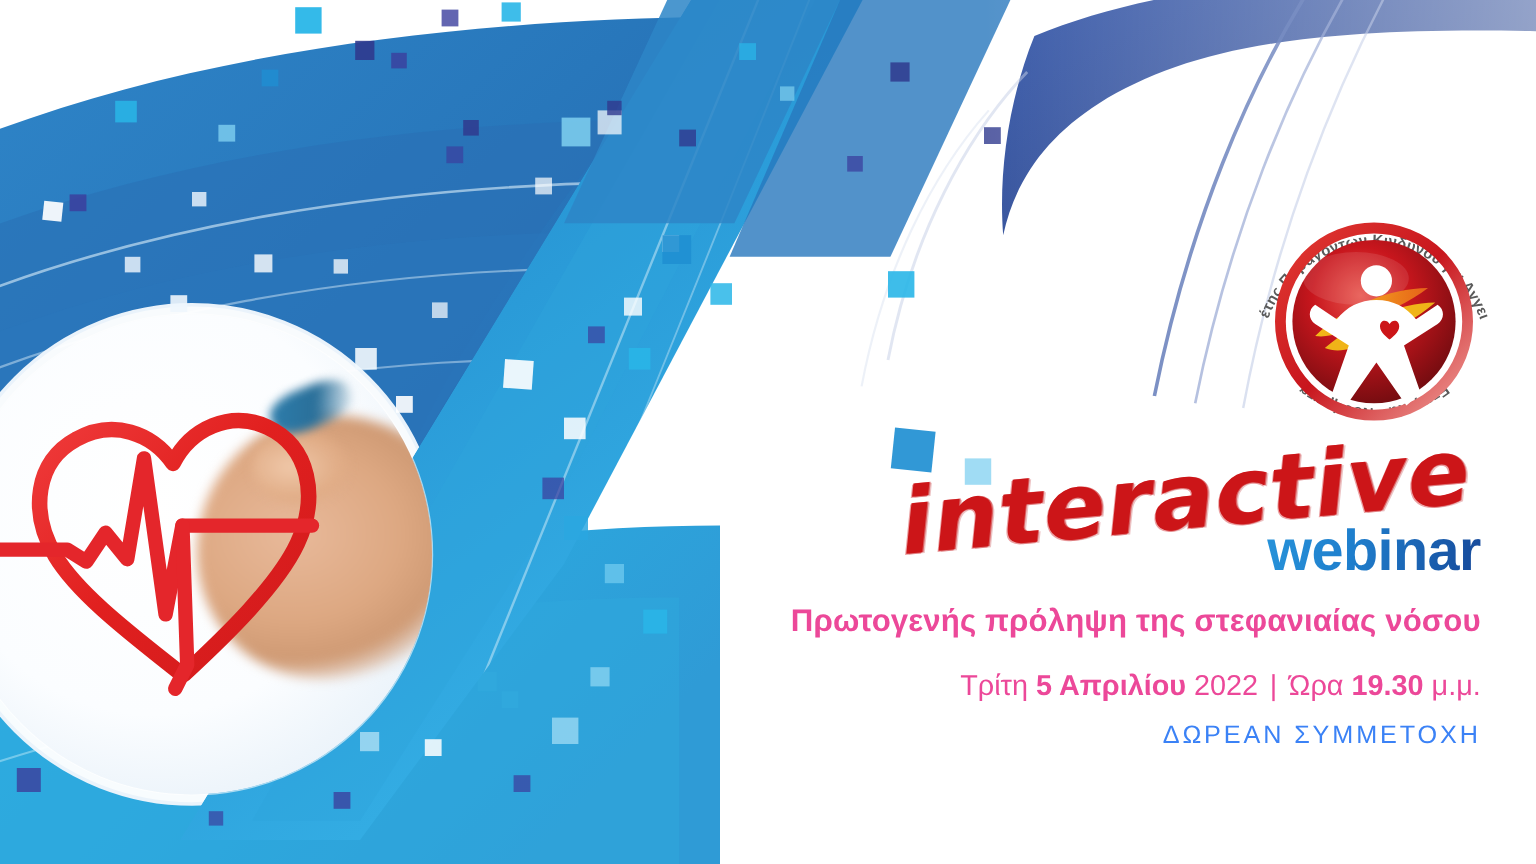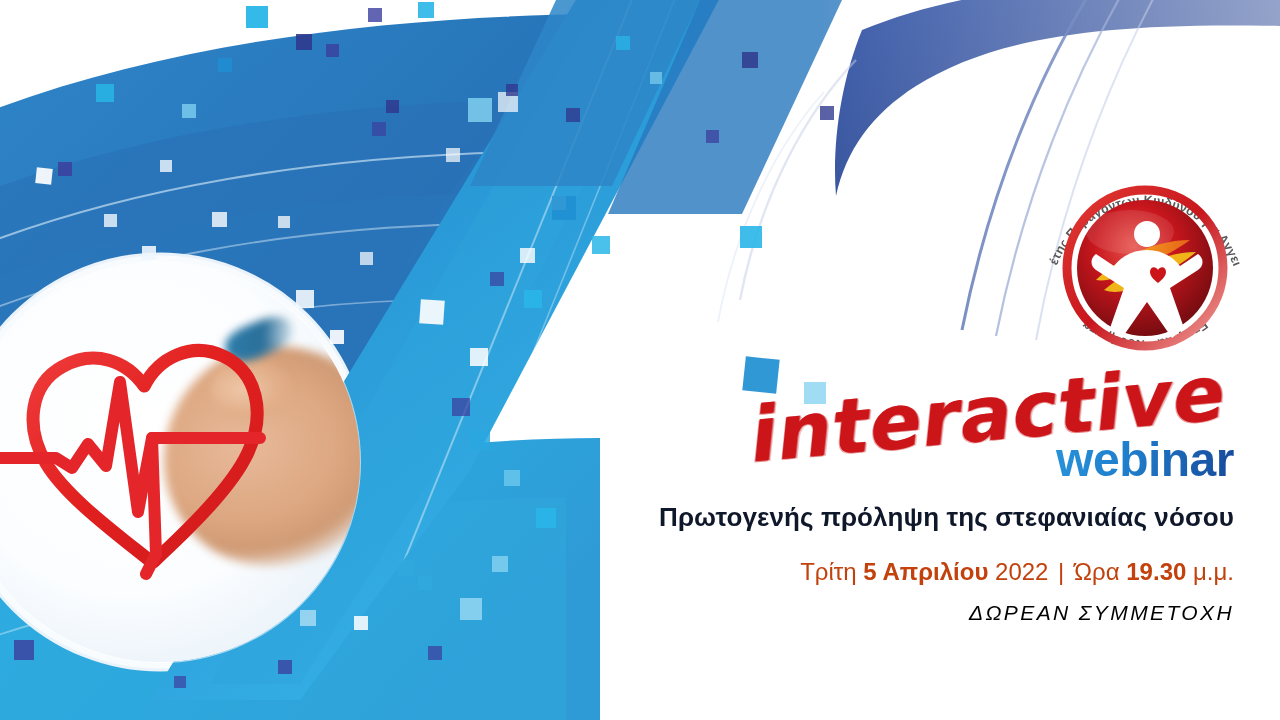--- a/index.html
+++ b/index.html
@@ -102,42 +102,41 @@
     letter-spacing: -0.5px;
     background: linear-gradient(100deg, #1c3c82 0%, #1c3c82 24%, #1a6fc4 44%, #2da0e2 62%, #1f7fcd 82%, #17499a 100%);
     -webkit-background-clip: text;
     background-clip: text;
     color: transparent;
     -webkit-text-fill-color: transparent;
   }
   #talk-title {
     font-size: 26px;
     font-weight: 700;
-    color: #0f172a;
+    color: #ec4899;
     line-height: 1.32;
     margin: 0 0 22px 0;
     letter-spacing: 0.1px;
   }
   #talk-title .line { display: block; }
   #date-line {
     font-size: 24px;
-    color: #c2410c;
+    color: #ec4899;
     line-height: 1.3;
     margin: 0 0 14px 0;
     font-weight: 400;
   }
   #date-line .strong { font-weight: 700; }
   #date-line .sep { font-weight: 400; padding: 0 3px; }
   #free-line {
     font-size: 21px;
-    color: #000000;
+    color: #3b82f6;
     letter-spacing: 2.4px;
     font-weight: 400;
     margin: 0;
-    font-style: italic;
   }
 
   
   #logo {
     position: absolute;
     left: 1038px;
     top: 156px;
     width: 214px;
     height: 214px;
   }

